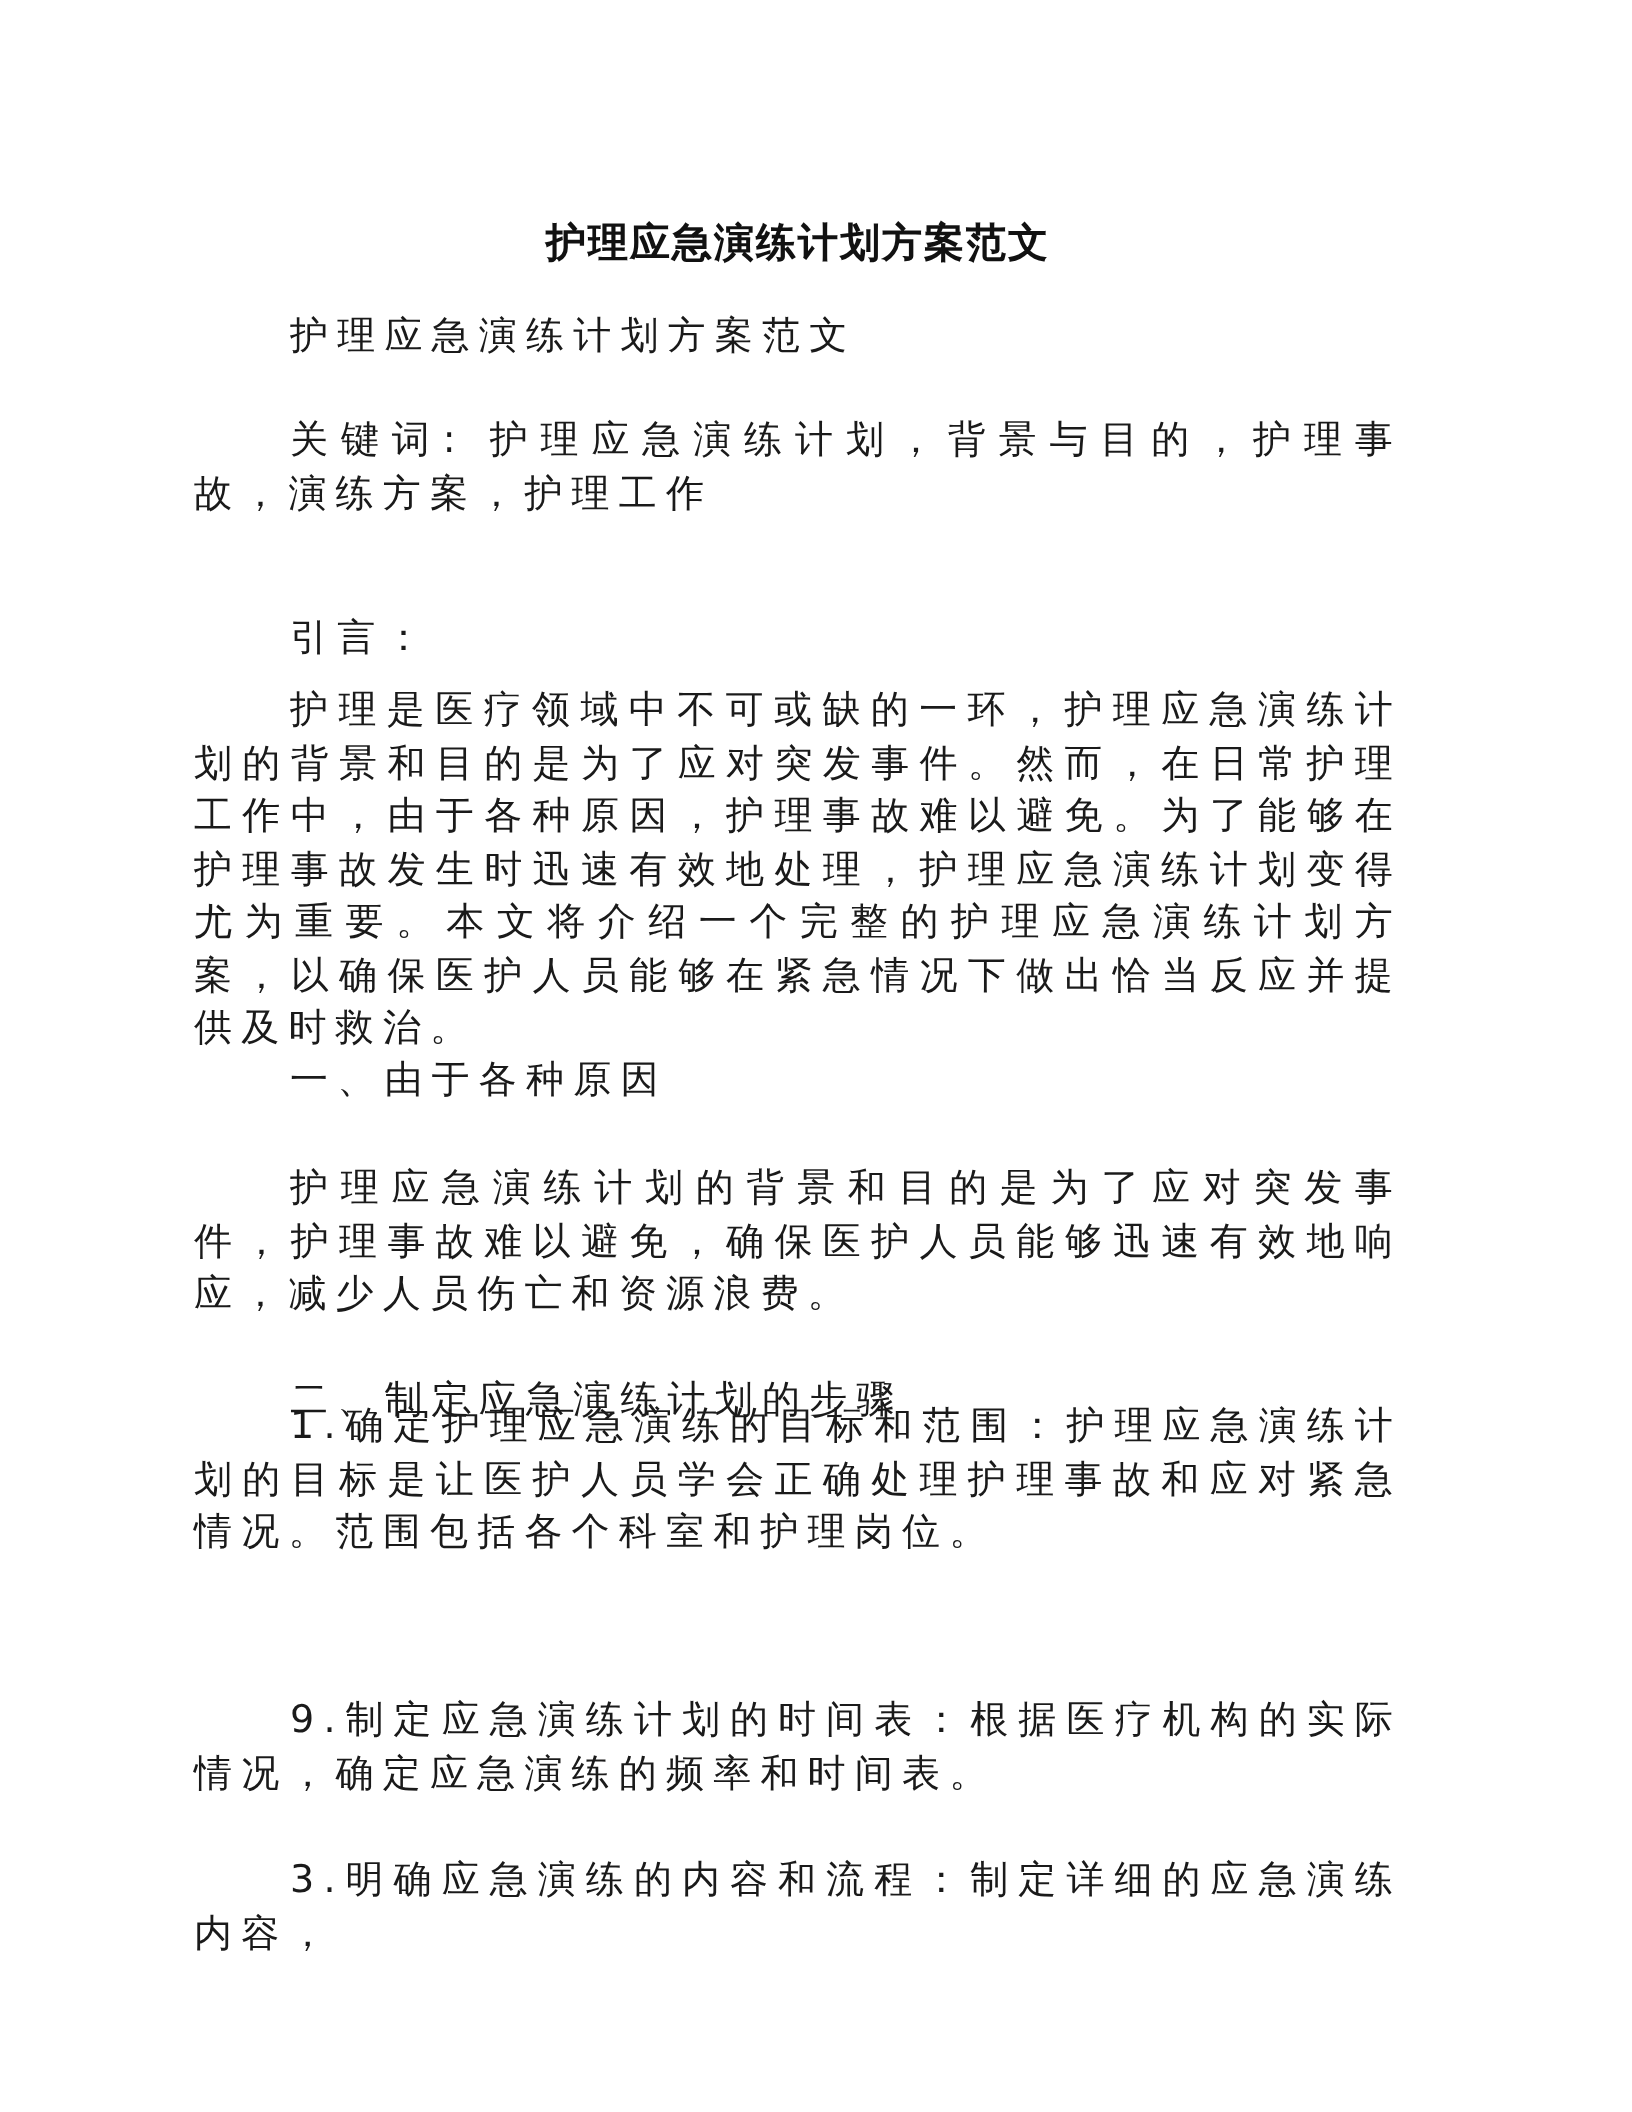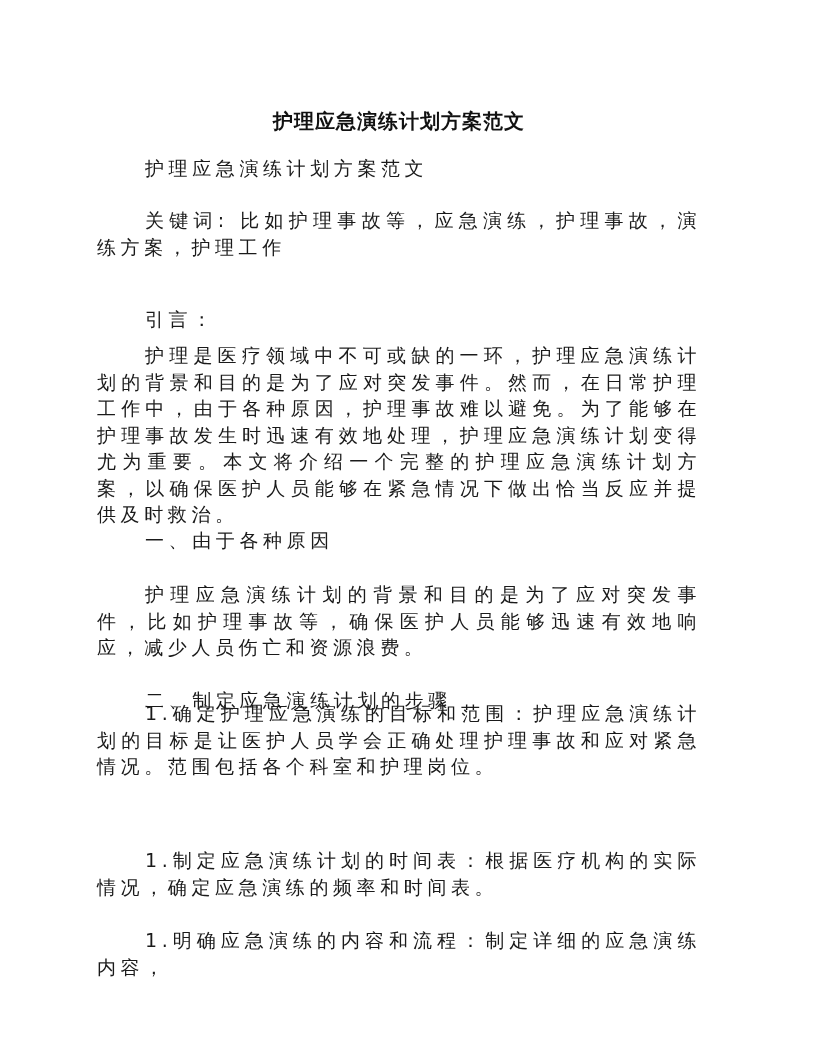--- a/index.html
+++ b/index.html
@@ -10,22 +10,22 @@
            font-size: 20px; font-weight: bold; letter-spacing: 1px; color: #111; }
   .p { position: absolute; left: 0; width: 604px; font-size: 19px; line-height: 26.5px;
        text-indent: 48px; letter-spacing: 4.6px; text-align: justify; color: #1a1a1a; }
 </style>
 </head>
 <body>
 
 <div class="page">
   <div class="title">护理应急演练计划方案范文</div>
   <div class="p" style="top:155px">护理应急演练计划方案范文</div>
-  <div class="p" style="top:207px">关键词: 比如护理事故等，应急演练，护理事故，演练方案，护理工作</div>
+  <div class="p" style="top:207px">关键词: 护理应急演练计划，背景与目的，护理事故，演练方案，护理工作</div>
   <div class="p" style="top:306px">引言：</div>
   <div class="p" style="top:342px">护理是医疗领域中不可或缺的一环，护理应急演练计划的背景和目的是为了应对突发事件。然而，在日常护理工作中，由于各种原因，护理事故难以避免。为了能够在护理事故发生时迅速有效地处理，护理应急演练计划变得尤为重要。本文将介绍一个完整的护理应急演练计划方案，以确保医护人员能够在紧急情况下做出恰当反应并提供及时救治。</div>
   <div class="p" style="top:527px">一、由于各种原因</div>
-  <div class="p" style="top:581px">护理应急演练计划的背景和目的是为了应对突发事件，比如护理事故等，确保医护人员能够迅速有效地响应，减少人员伤亡和资源浪费。</div>
+  <div class="p" style="top:581px">护理应急演练计划的背景和目的是为了应对突发事件，护理事故难以避免，确保医护人员能够迅速有效地响应，减少人员伤亡和资源浪费。</div>
   <div class="p" style="top:687px">二、制定应急演练计划的步骤</div>
   <div class="p" style="top:700px">1.确定护理应急演练的目标和范围：护理应急演练计划的目标是让医护人员学会正确处理护理事故和应对紧急情况。范围包括各个科室和护理岗位。</div>
-  <div class="p" style="top:847px">1.制定应急演练计划的时间表：根据医疗机构的实际情况，确定应急演练的频率和时间表。</div>
-  <div class="p" style="top:927px">1.明确应急演练的内容和流程：制定详细的应急演练内容，</div>
+  <div class="p" style="top:847px">9.制定应急演练计划的时间表：根据医疗机构的实际情况，确定应急演练的频率和时间表。</div>
+  <div class="p" style="top:927px">3.明确应急演练的内容和流程：制定详细的应急演练内容，</div>
 </div>
 
 </body></html>

